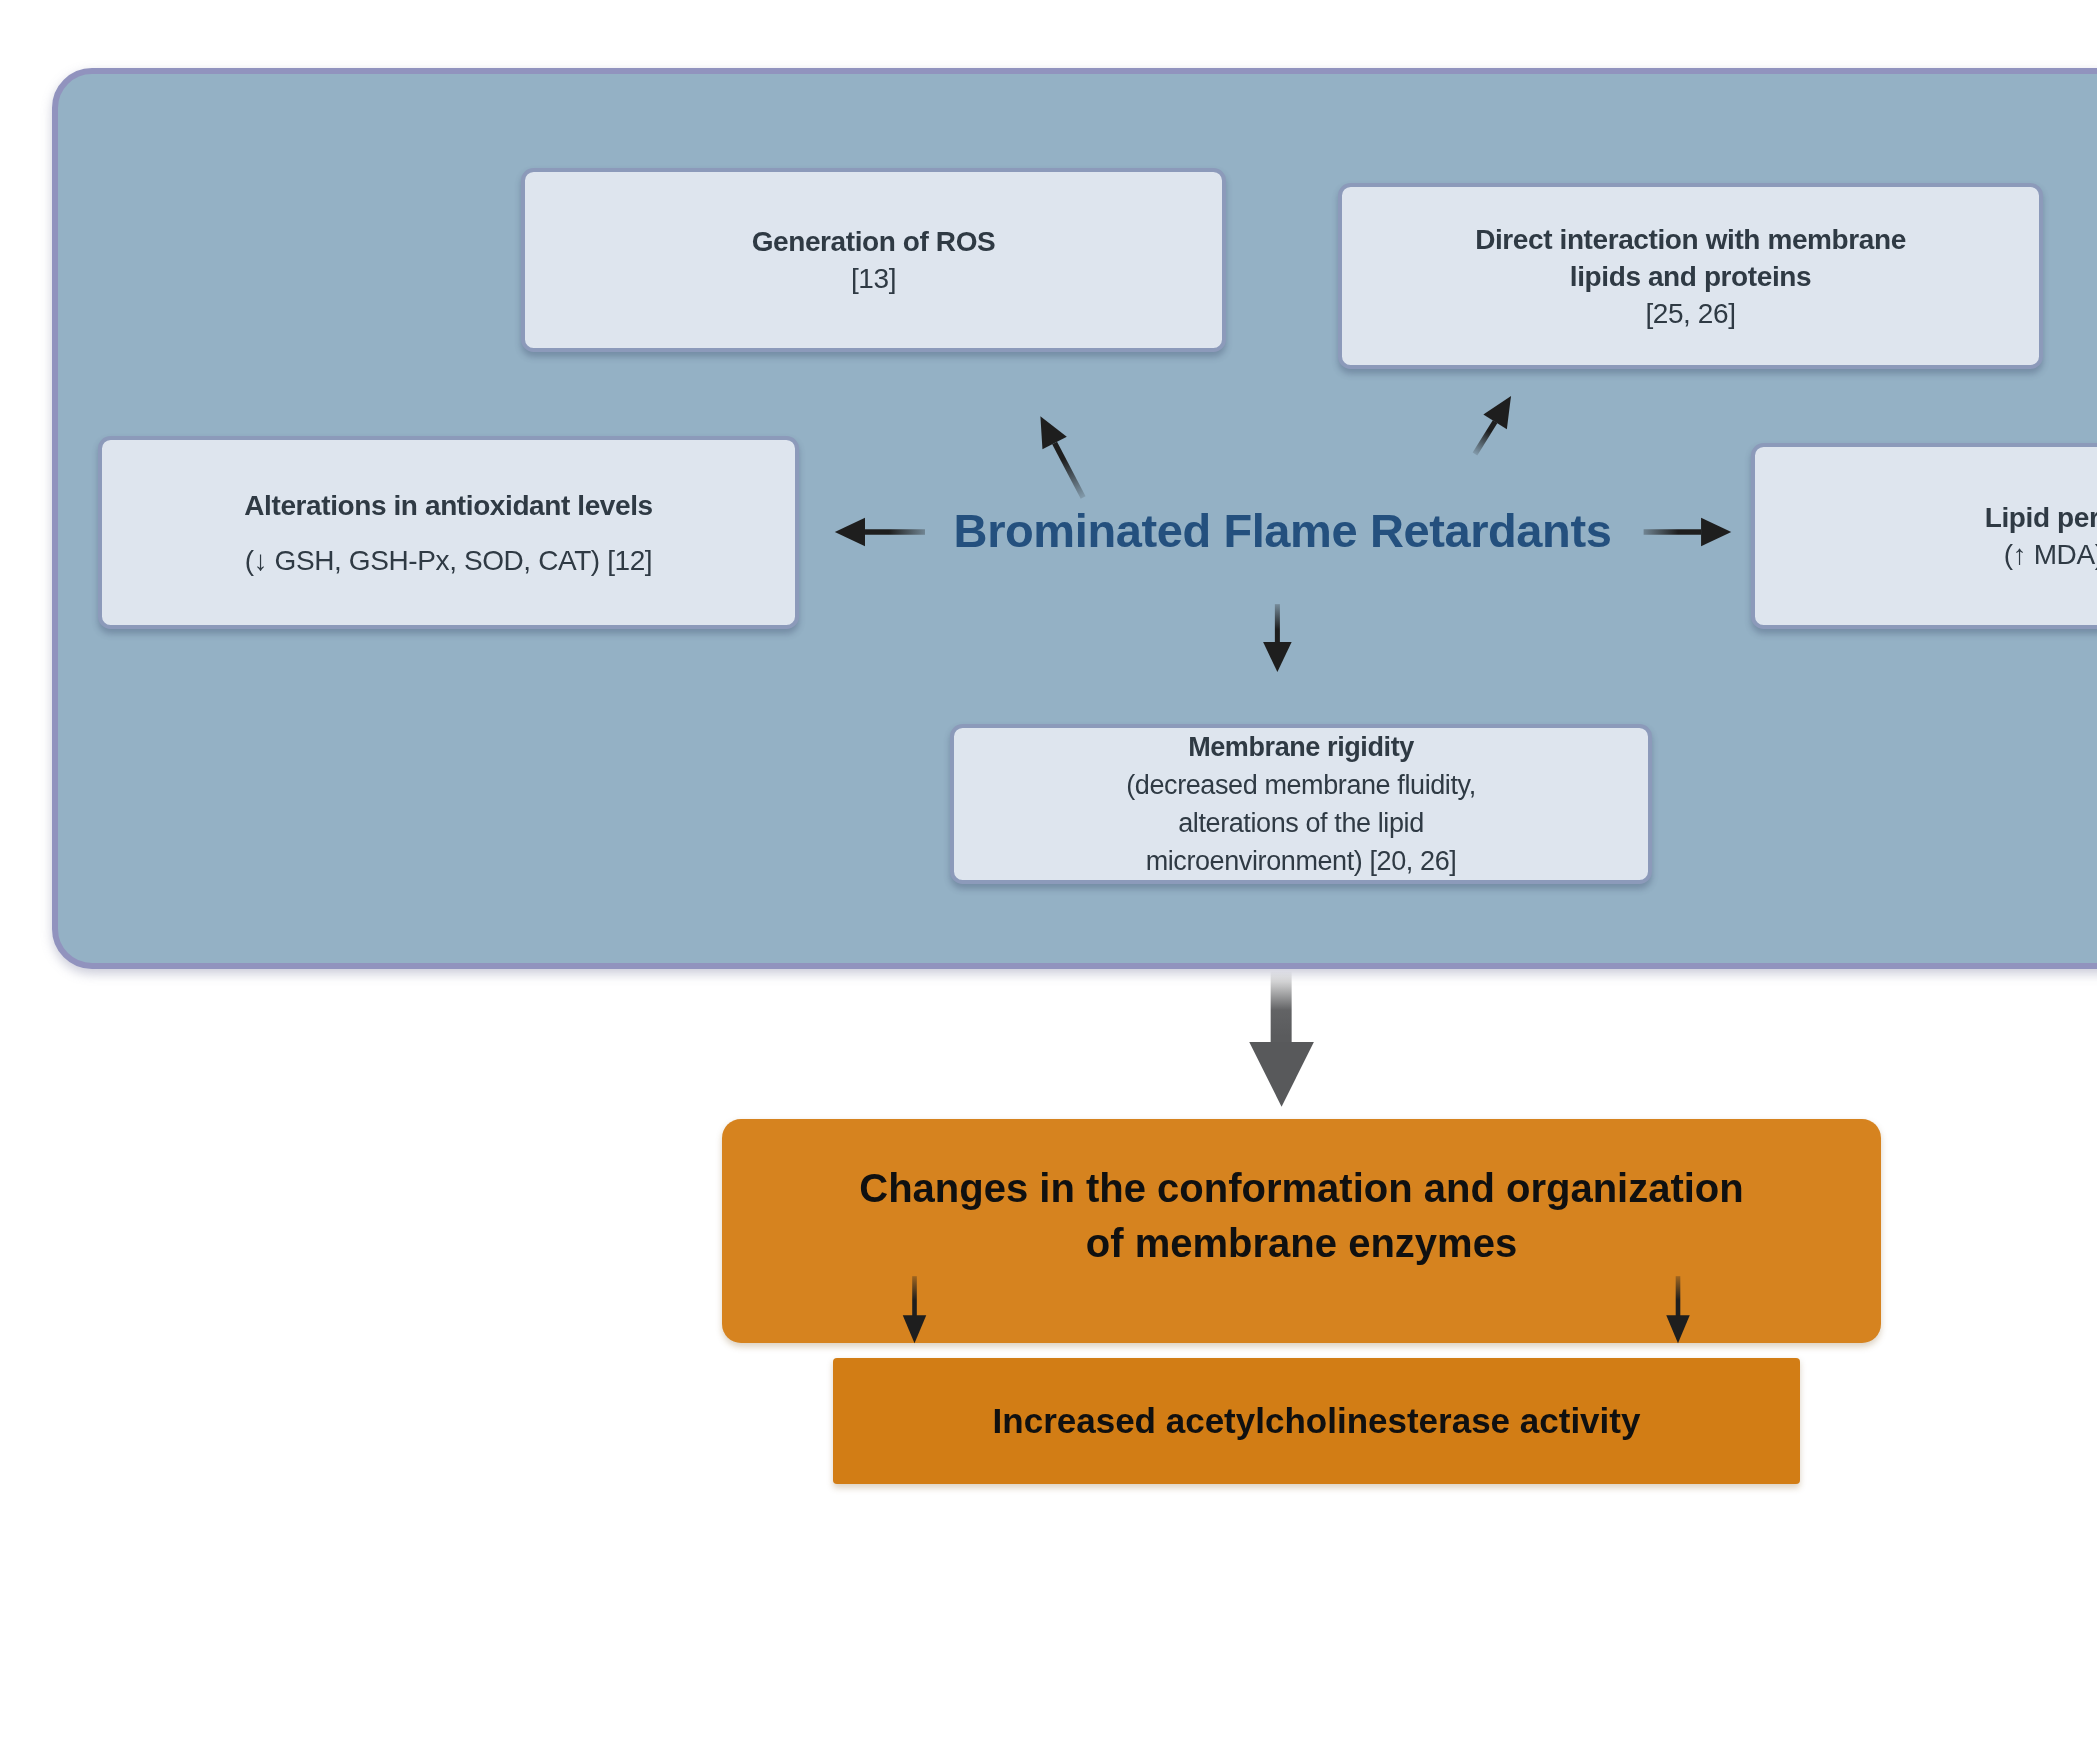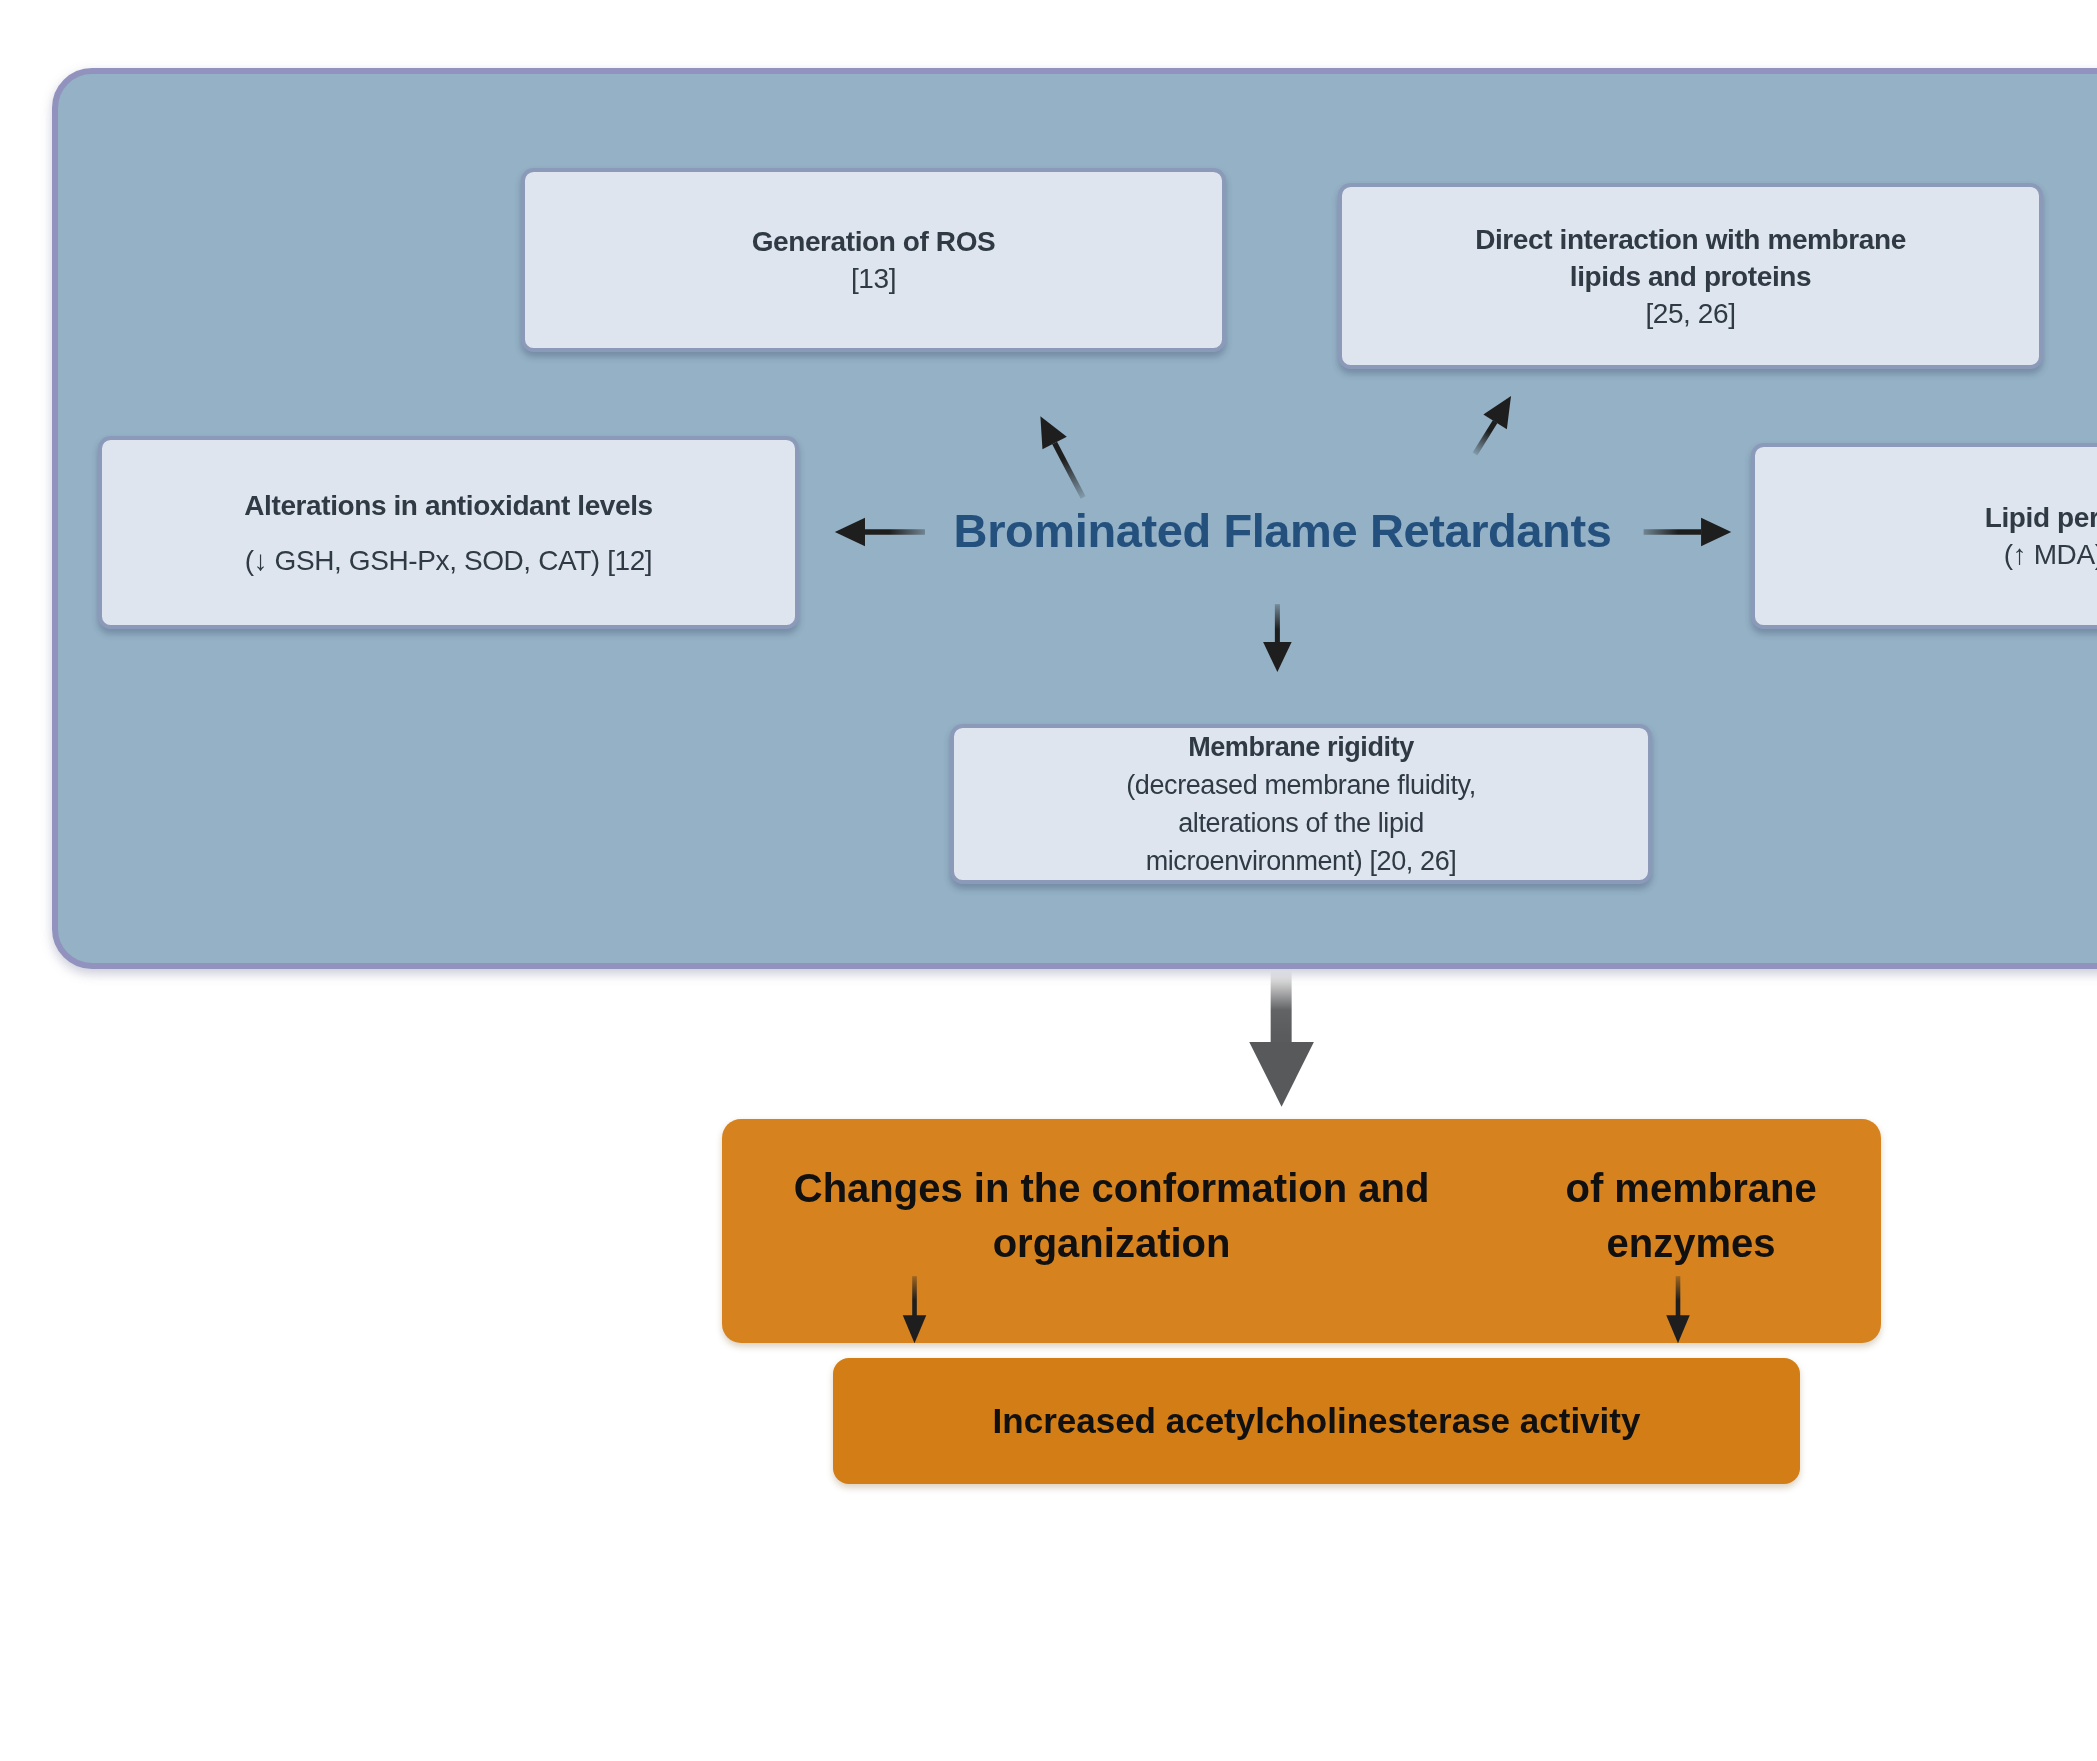--- a/index.html
+++ b/index.html
@@ -50,36 +50,36 @@
     font-size:47px;font-weight:bold;letter-spacing:-0.4px;
     color:#24507E;
     z-index:2;
   }
 
   
   .outcome{
     position:absolute;
     border-radius:19px;
     box-sizing:border-box;
-    display:flex;flex-direction:row;justify-content:center;align-items:center;
+    display:flex;flex-direction:column;justify-content:center;align-items:center;
     text-align:center;
     color:#101010;font-weight:bold;
     box-shadow:0 3.4px 5.9px rgba(120,80,20,0.25);
     z-index:2;
   }
   #outcome-conformation{
     left:722px;top:1119px;width:1159px;height:224px;
     background:#D6831F;
     font-size:40px;line-height:55px;
     padding-bottom:38px;padding-top:8.4px;
   }
   #outcome-ache{
     left:833px;top:1358px;width:967px;height:126px;
     background:#D27D15;
-    border-radius:16px;
+    border-radius:4px;
     font-size:35px;line-height:42px;
   }
 
   .overlay{position:absolute;left:0;top:0;z-index:3;pointer-events:none;}
 </style>
 </head>
 <body>
 
 <div class="page">
 

